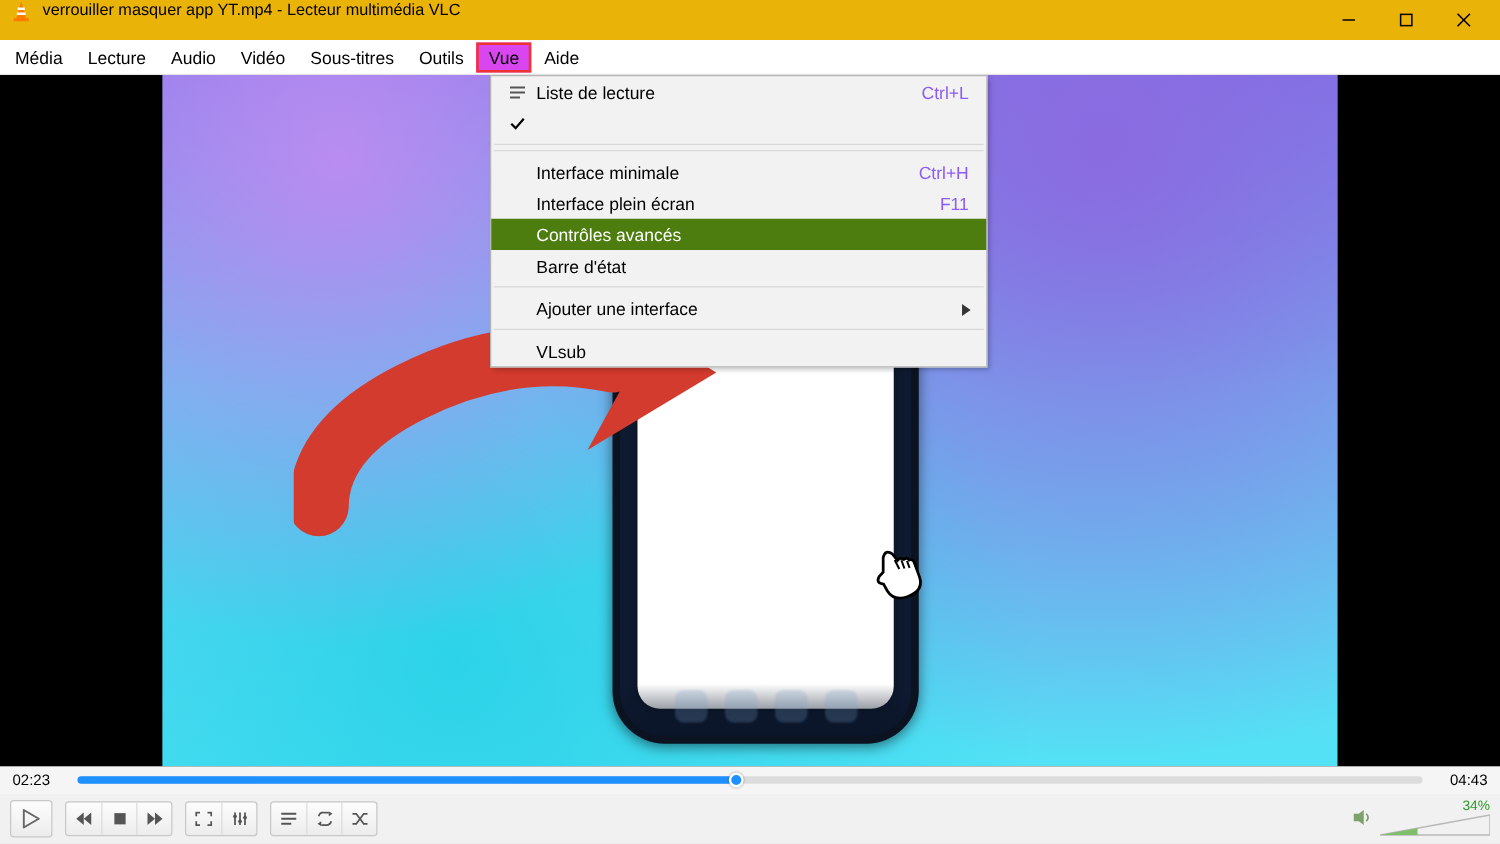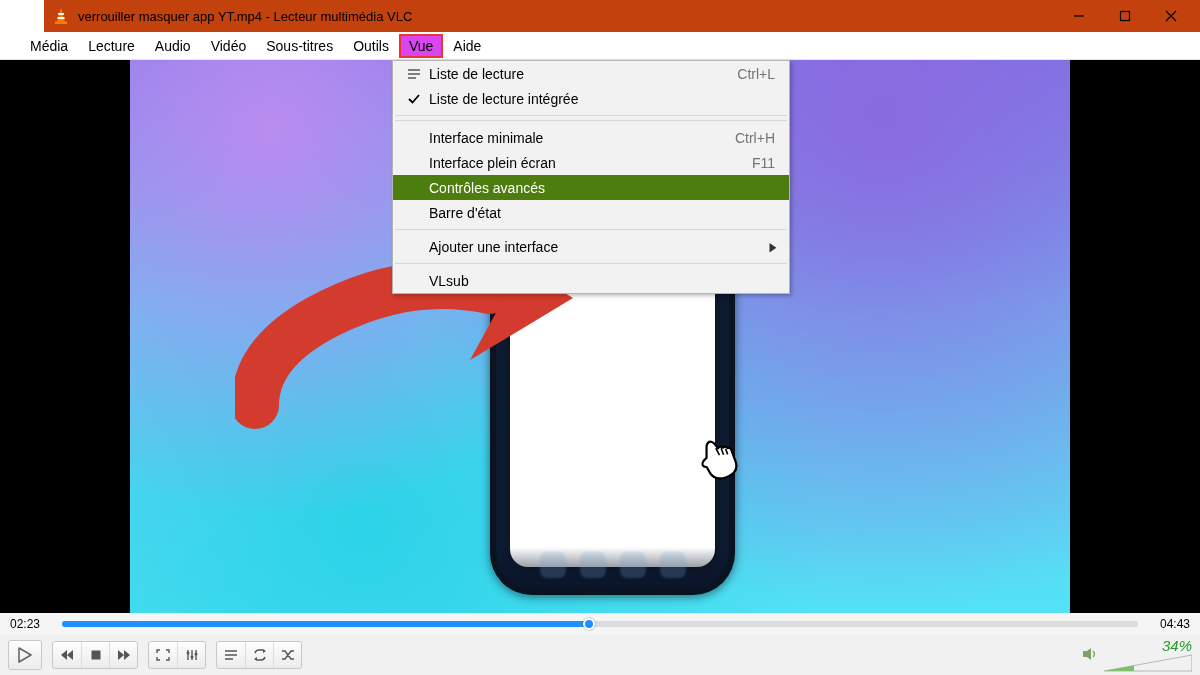--- a/index.html
+++ b/index.html
@@ -1,43 +1,43 @@
 <!DOCTYPE html>
 <html><head>
   <meta charset="utf-8">
   <style>
     * { margin: 0; padding: 0; box-sizing: border-box; user-select: none; }
     html, body { width: 1200px; height: 675px; overflow: hidden; font-family: "Segoe UI", Arial, sans-serif; font-size: 13px; color: #000; }
     .window { width: 1200px; height: 675px; background: #fff; display: flex; flex-direction: column; position: relative; }
 
     
-    .titlebar { height: 32px; display: flex; align-items: center; padding: 0 6px 0 8px; background: #c2410c; margin-left: 44px; }
+    .titlebar { height: 32px; display: flex; padding: 0 6px 0 8px; background: #eab308; }
     .vlc-icon { width: 18px; height: 18px; margin-right: 8px; position: relative; }
     .title-text { flex: 1; font-size: 13px; color: #000; }
     .win-controls { display: flex; gap: 0; }
     .win-btn { width: 46px; height: 32px; display: flex; align-items: center; justify-content: center; }
     .win-btn svg { display: block; }
 
     
-    .menubar { height: 28px; display: flex; align-items: center; padding: 0 20px; background: #fff; border-bottom: 1px solid #e5e5e5; position: relative; }
+    .menubar { height: 28px; display: flex; align-items: center; padding: 0 2px; background: #fff; border-bottom: 1px solid #e5e5e5; position: relative; }
     .menu-item { padding: 4px 10px; font-size: 14px; color: #000; }
     .menu-item.highlighted { border: 2px solid #e33; padding: 2px 8px; background: #d946ef; }
 
     
     .dropdown {
       position: absolute; top: 60px; left: 392px; width: 398px;
       background: #f2f2f2; border: 1px solid #b5b5b5;
       box-shadow: 2px 2px 4px rgba(0,0,0,.25);
       z-index: 100;
     }
     .dd-row { height: 25px; display: flex; align-items: center; padding: 0 10px; font-size: 14px; position: relative; }
     .dd-sep { height: 1px; background: #d8d8d8; margin: 4px 2px; }
     .dd-icon { width: 22px; display: flex; align-items: center; justify-content: center; }
     .dd-label { flex: 1; padding-left: 4px; }
-    .dd-shortcut { color: #737373; padding-right: 4px; }
+    .dd-shortcut { color: #8b5cf6; padding-right: 4px; }
     .dd-row.highlighted { background: #4d7c0f; color: #fff; justify-content: flex-end; }
     .dd-arrow { width: 12px; display:flex; align-items:center; justify-content:center;}
     .dd-arrow::after { content: "▶"; font-size: 9px; transform: scaleY(1.4); color:#333; }
 
     
     .video-area { flex: 1; background: #000; position: relative; overflow: hidden; }
     .video-bg {
       position: absolute; left: 130px; right: 130px; top: 0; bottom: 0;
       background:
         radial-gradient(circle at 15% 12%, #b98cf0 0%, rgba(185,140,240,0) 42%),
@@ -93,21 +93,21 @@
 
     
     .controls { height: 40px; background:#f1f1f1; display:flex; align-items:center; padding: 0 8px; gap:10px;}
     .play-btn { width:34px; height:30px; border:1px solid #c8c8c8; border-radius:3px; background:linear-gradient(#fdfdfd,#ececec); display:flex; align-items:center; justify-content:center;}
     .play-btn svg { display:block;}
     .btn-group { display:flex; border:1px solid #c8c8c8; border-radius:3px; overflow:hidden; background:linear-gradient(#fdfdfd,#ececec);}
     .ctrl-btn { width:28px; height:26px; display:flex; align-items:center; justify-content:center; border-left:1px solid #dcdcdc;}
     .ctrl-btn:first-child { border-left:none;}
     .spacer { flex:1; }
     .vol-area { display:flex; align-items:center; gap:6px;}
-    .vol-pct { font-size:15px; color:#2a9a2a;font-style:italic;}
+    .vol-pct { font-size:11px; color:#2a9a2a;}
     .vol-slider { width:88px; height:20px; position:relative;}
     .vol-tri { width:88px; height:18px;}
   </style>
 </head>
 <body>
 
 <div class="window">
 
   <div class="titlebar">
     <span class="vlc-icon">
@@ -208,21 +208,20 @@
       </span>
       <span class="dd-label">Liste de lecture</span>
       <span class="dd-shortcut">Ctrl+L</span>
     </div>
     <div class="dd-row">
       <span class="dd-icon">
         <svg width="14" height="12">
             <polyline points="2,6 5.5,9.5 12,2" fill="none" stroke="#000" stroke-width="1.8"></polyline>
           </svg>
       </span>
-      <span class="dd-label">Liste de lecture intégrée</span>
     </div>
     <div class="dd-sep"></div>
     <div class="dd-sep"></div>
     <div class="dd-row">
       <span class="dd-icon"></span>
       <span class="dd-label">Interface minimale</span>
       <span class="dd-shortcut">Ctrl+H</span>
     </div>
     <div class="dd-row">
       <span class="dd-icon"></span>

